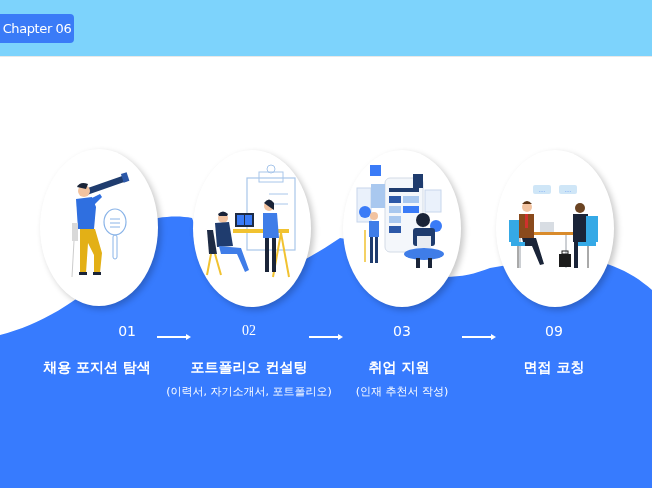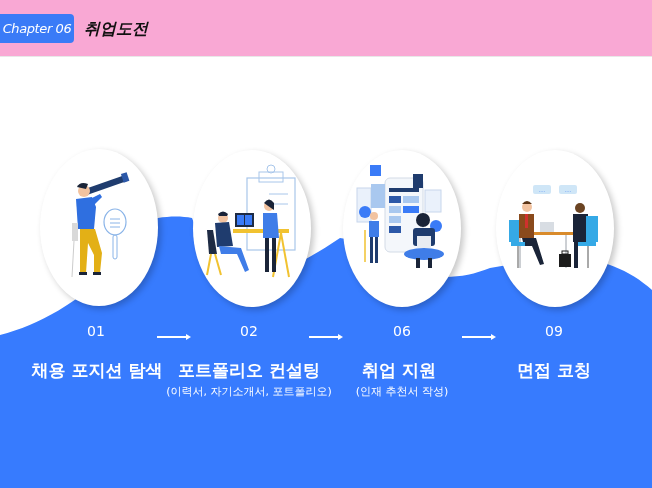--- a/index.html
+++ b/index.html
@@ -1,21 +1,21 @@
 <!DOCTYPE html>
 <html><head>
 <meta charset="utf-8">
 <style>
   * { margin: 0; padding: 0; box-sizing: border-box; }
   html, body { width: 652px; height: 488px; overflow: hidden; background: #ffffff; }
   body { position: relative; font-family: "Liberation Sans", "DejaVu Sans", sans-serif; }
 
   .header {
     position: absolute; left: 0; top: 0; width: 652px; height: 57px;
-    background: #f9a8d4; border-bottom: 1px solid #e8e8e8; font-style: italic;
+    background: #7dd3fc; border-bottom: 1px solid #e8e8e8;
   }
   .chapter-badge {
     position: absolute; left: 0; top: 14px; width: 74px; height: 29px;
     background: #3a7bf7; border-radius: 0 4px 4px 0;
     color: #ffffff; font-size: 13px; line-height: 29px; text-align: center;
     font-family: "DejaVu Sans", sans-serif; letter-spacing: -0.4px;
   }
   .page-title {
     position: absolute; left: 84px; top: 17px; font-size: 16px; font-weight: bold;
     color: #111111; line-height: 24px; font-family: "DejaVu Sans", sans-serif;
@@ -30,21 +30,21 @@
     overflow: hidden;
   }
   .circle svg { position: absolute; left: 0; top: 0; width: 118px; height: 157px; }
 
   .step-num {
     position: absolute; width: 80px; text-align: center; color: #ffffff;
     font-size: 14px; font-family: "DejaVu Sans", sans-serif; top: 323px;
   }
   .step-title {
     position: absolute; width: 180px; text-align: center; color: #ffffff;
-    font-size: 17px; font-weight: bold; font-family: "DejaVu Sans", sans-serif; top: 359px;
+    font-size: 14px; font-weight: bold; font-family: "DejaVu Sans", sans-serif; top: 359px;
   }
   .step-sub {
     position: absolute; width: 200px; text-align: center; color: #ffffff;
     font-size: 11px; font-family: "DejaVu Sans", sans-serif; top: 384px;
   }
   .arrow {
     position: absolute; height: 8px; width: 34px; top: 333px;
   }
   .arrow::before {
     content: ""; position: absolute; left: 0; top: 3px; width: 30px; height: 1.5px; background: #ffffff;
@@ -52,21 +52,20 @@
   .arrow::after {
     content: ""; position: absolute; right: 0; top: 1px;
     border-left: 5px solid #ffffff; border-top: 3px solid transparent; border-bottom: 3px solid transparent;
   }
 </style>
 </head>
 <body>
 
 <div class="header">
   <div class="chapter-badge">Chapter 06</div>
-  <div class="page-title">취업도전</div>
 </div>
 
 <svg class="wave" viewBox="0 0 652 488" preserveAspectRatio="none">
   <path d="M0,335 C40,325 80,300 105,275 C125,255 140,230 158,218 C170,216 182,216 192,218
            C200,240 215,265 250,275 C290,270 310,258 340,238
            C360,240 380,262 410,272 C440,280 465,278 490,268
            C520,262 545,262 570,258 C600,258 630,270 652,290
            L652,488 L0,488 Z" fill="#377bfe"></path>
 </svg>
 
@@ -194,31 +193,31 @@
     <rect x="90" y="66" width="12" height="26" fill="#35a9e6"></rect>
     <rect x="82" y="92" width="18" height="4" fill="#35a9e6"></rect>
     <line x1="92" y1="96" x2="92" y2="118" stroke="#555" stroke-width="1"></line>
     <rect x="78" y="92" width="4" height="26" fill="#1a2438"></rect>
 
     <rect x="63" y="104" width="12" height="13" fill="#1c1c1c"></rect>
     <rect x="66" y="101" width="6" height="3" fill="none" stroke="#1c1c1c"></rect>
   </svg>
 </div>
 
-<div class="step-num" style="left:56px;">01</div>
+<div class="step-num" style="left:56px;text-align:right;">01</div>
 <div class="step-title" style="left:7px;">채용 포지션 탐색</div>
 
 <div class="arrow" style="left:157px;"></div>
 
-<div class="step-num" style="left:209px;">02</div>
+<div class="step-num" style="left:209px;font-family:Liberation Serif, serif;">02</div>
 <div class="step-title" style="left:159px;">포트폴리오 컨설팅</div>
 <div class="step-sub" style="left:149px;">(이력서, 자기소개서, 포트폴리오)</div>
 
 <div class="arrow" style="left:309px;"></div>
 
-<div class="step-num" style="left:362px;">06</div>
+<div class="step-num" style="left:362px;">03</div>
 <div class="step-title" style="left:309px;">취업 지원</div>
 <div class="step-sub" style="left:302px;">(인재 추천서 작성)</div>
 
 <div class="arrow" style="left:462px;"></div>
 
 <div class="step-num" style="left:514px;">09</div>
 <div class="step-title" style="left:464px;">면접 코칭</div>
 
 </body></html>

